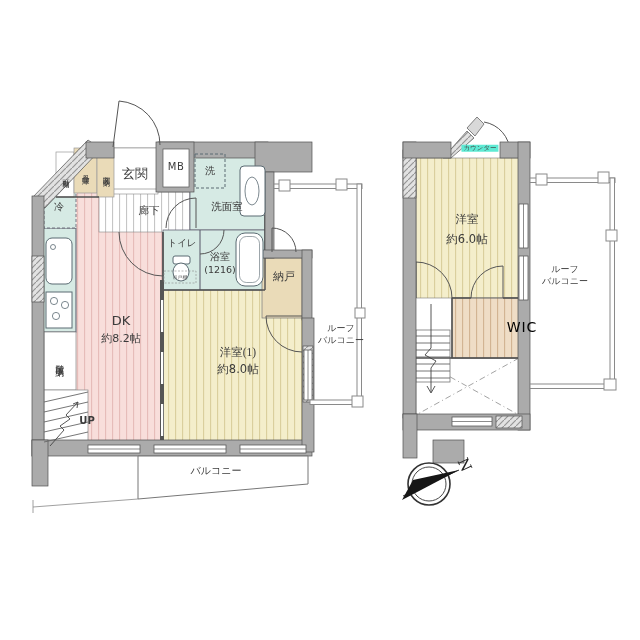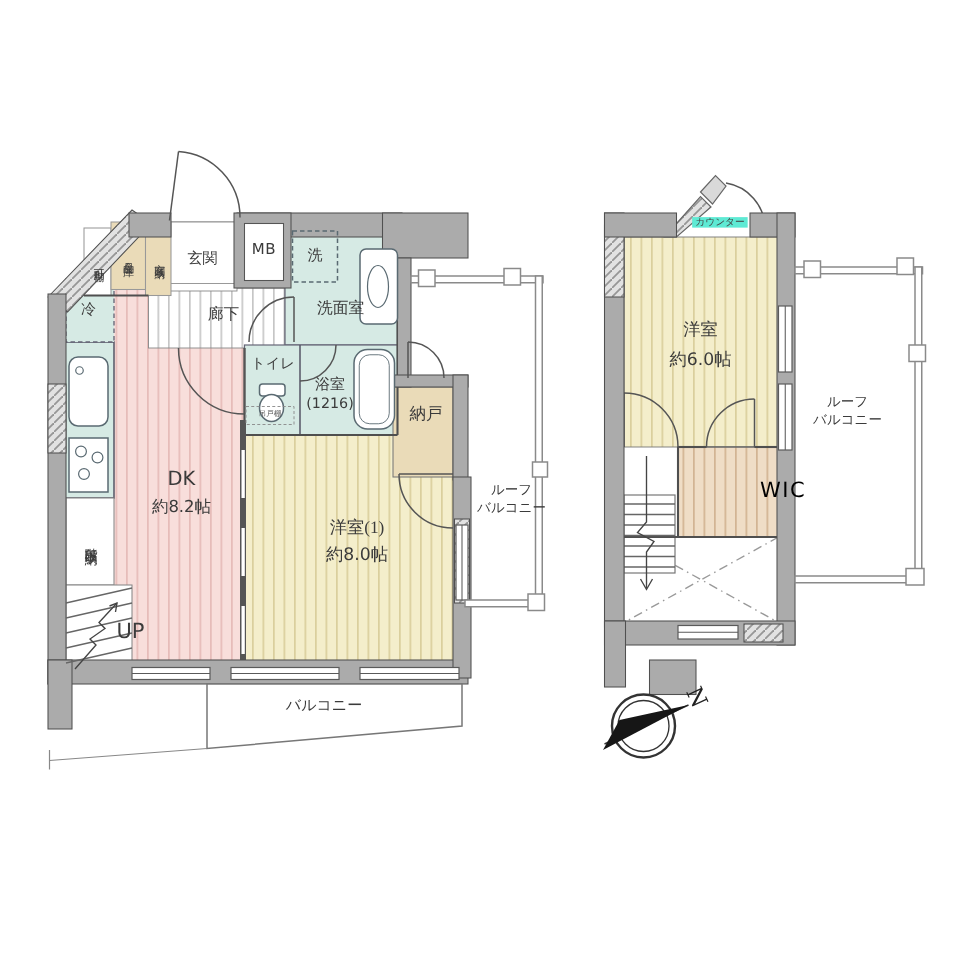--- a/index.html
+++ b/index.html
@@ -246,36 +246,36 @@
     <circle cx="429" cy="484" r="17" fill="none" stroke="#333" stroke-width="0.9"></circle>
     <line x1="403" y1="496" x2="459" y2="470" stroke="#333" stroke-width="1"></line>
     <polygon points="402,500 459,470 413,480" fill="#161616"></polygon>
   </g>
 </svg>
 
   <div class="label" style="left:121px;top:320px;font-size:13px;">DK</div>
   <div class="label" style="left:121px;top:338px;font-size:11px;">約8.2帖</div>
   <div class="label" style="left:238px;top:353px;font-size:11.5px;font-family:Liberation Serif, serif;">洋室(1)</div>
   <div class="label" style="left:238px;top:370px;font-size:11.5px;">約8.0帖</div>
-  <div class="label" style="left:135px;top:173px;font-size:10px;">玄関</div>
+  <div class="label" style="left:135px;top:173px;font-size:13px;">玄関</div>
   <div class="label" style="left:176px;top:167px;font-size:10px;letter-spacing:0.5px;text-align:right;">MB</div>
   <div class="label" style="left:149px;top:210px;font-size:10.5px;">廊下</div>
   <div class="label" style="left:210px;top:171px;font-size:10px;">洗</div>
   <div class="label" style="left:227px;top:206px;font-size:10.5px;">洗面室</div>
   <div class="label" style="left:182px;top:243px;font-size:9.5px;">トイレ</div>
   <div class="label" style="left:180px;top:277px;font-size:5px;color:#555;">吊戸棚</div>
   <div class="label" style="left:220px;top:257px;font-size:10px;">浴室</div>
   <div class="label" style="left:220px;top:270px;font-size:9.5px;">(1216)</div>
   <div class="label" style="left:284px;top:276px;font-size:11px;">納戸</div>
   <div class="label" style="left:59px;top:207px;font-size:10px;">冷</div>
   <div class="label v" style="left:65px;top:175px;font-size:7px;">可動棚</div>
   <div class="label v" style="left:85.5px;top:170px;font-size:7.5px;">食品庫</div>
   <div class="label v" style="left:105.5px;top:173px;font-size:7px;">玄関収納</div>
   <div class="label v" style="left:60px;top:361px;font-size:8.5px;">階段下収納</div>
-  <div class="label" style="left:87px;top:421px;font-size:14px;">UP</div>
+  <div class="label" style="left:87px;top:421px;font-size:10px;font-weight:bold;">UP</div>
   <div class="label" style="left:216px;top:471px;font-size:10px;">バルコニー</div>
   <div class="label" style="left:341px;top:328px;font-size:9px;">ルーフ</div>
   <div class="label" style="left:341px;top:340px;font-size:9px;">バルコニー</div>
 
   <div class="label tinybg" style="left:480px;top:148px;font-size:6.5px;color:#444;">カウンター</div>
   <div class="label" style="left:467px;top:220px;font-size:11.5px;">洋室</div>
   <div class="label" style="left:467px;top:240px;font-size:11.5px;">約6.0帖</div>
   <div class="label" style="left:486px;top:327px;font-size:14px;letter-spacing:1px;color:#000000;margin-left:36px;">WIC</div>
   <div class="label" style="left:565px;top:269px;font-size:9px;">ルーフ</div>
   <div class="label" style="left:565px;top:281px;font-size:9px;">バルコニー</div>

